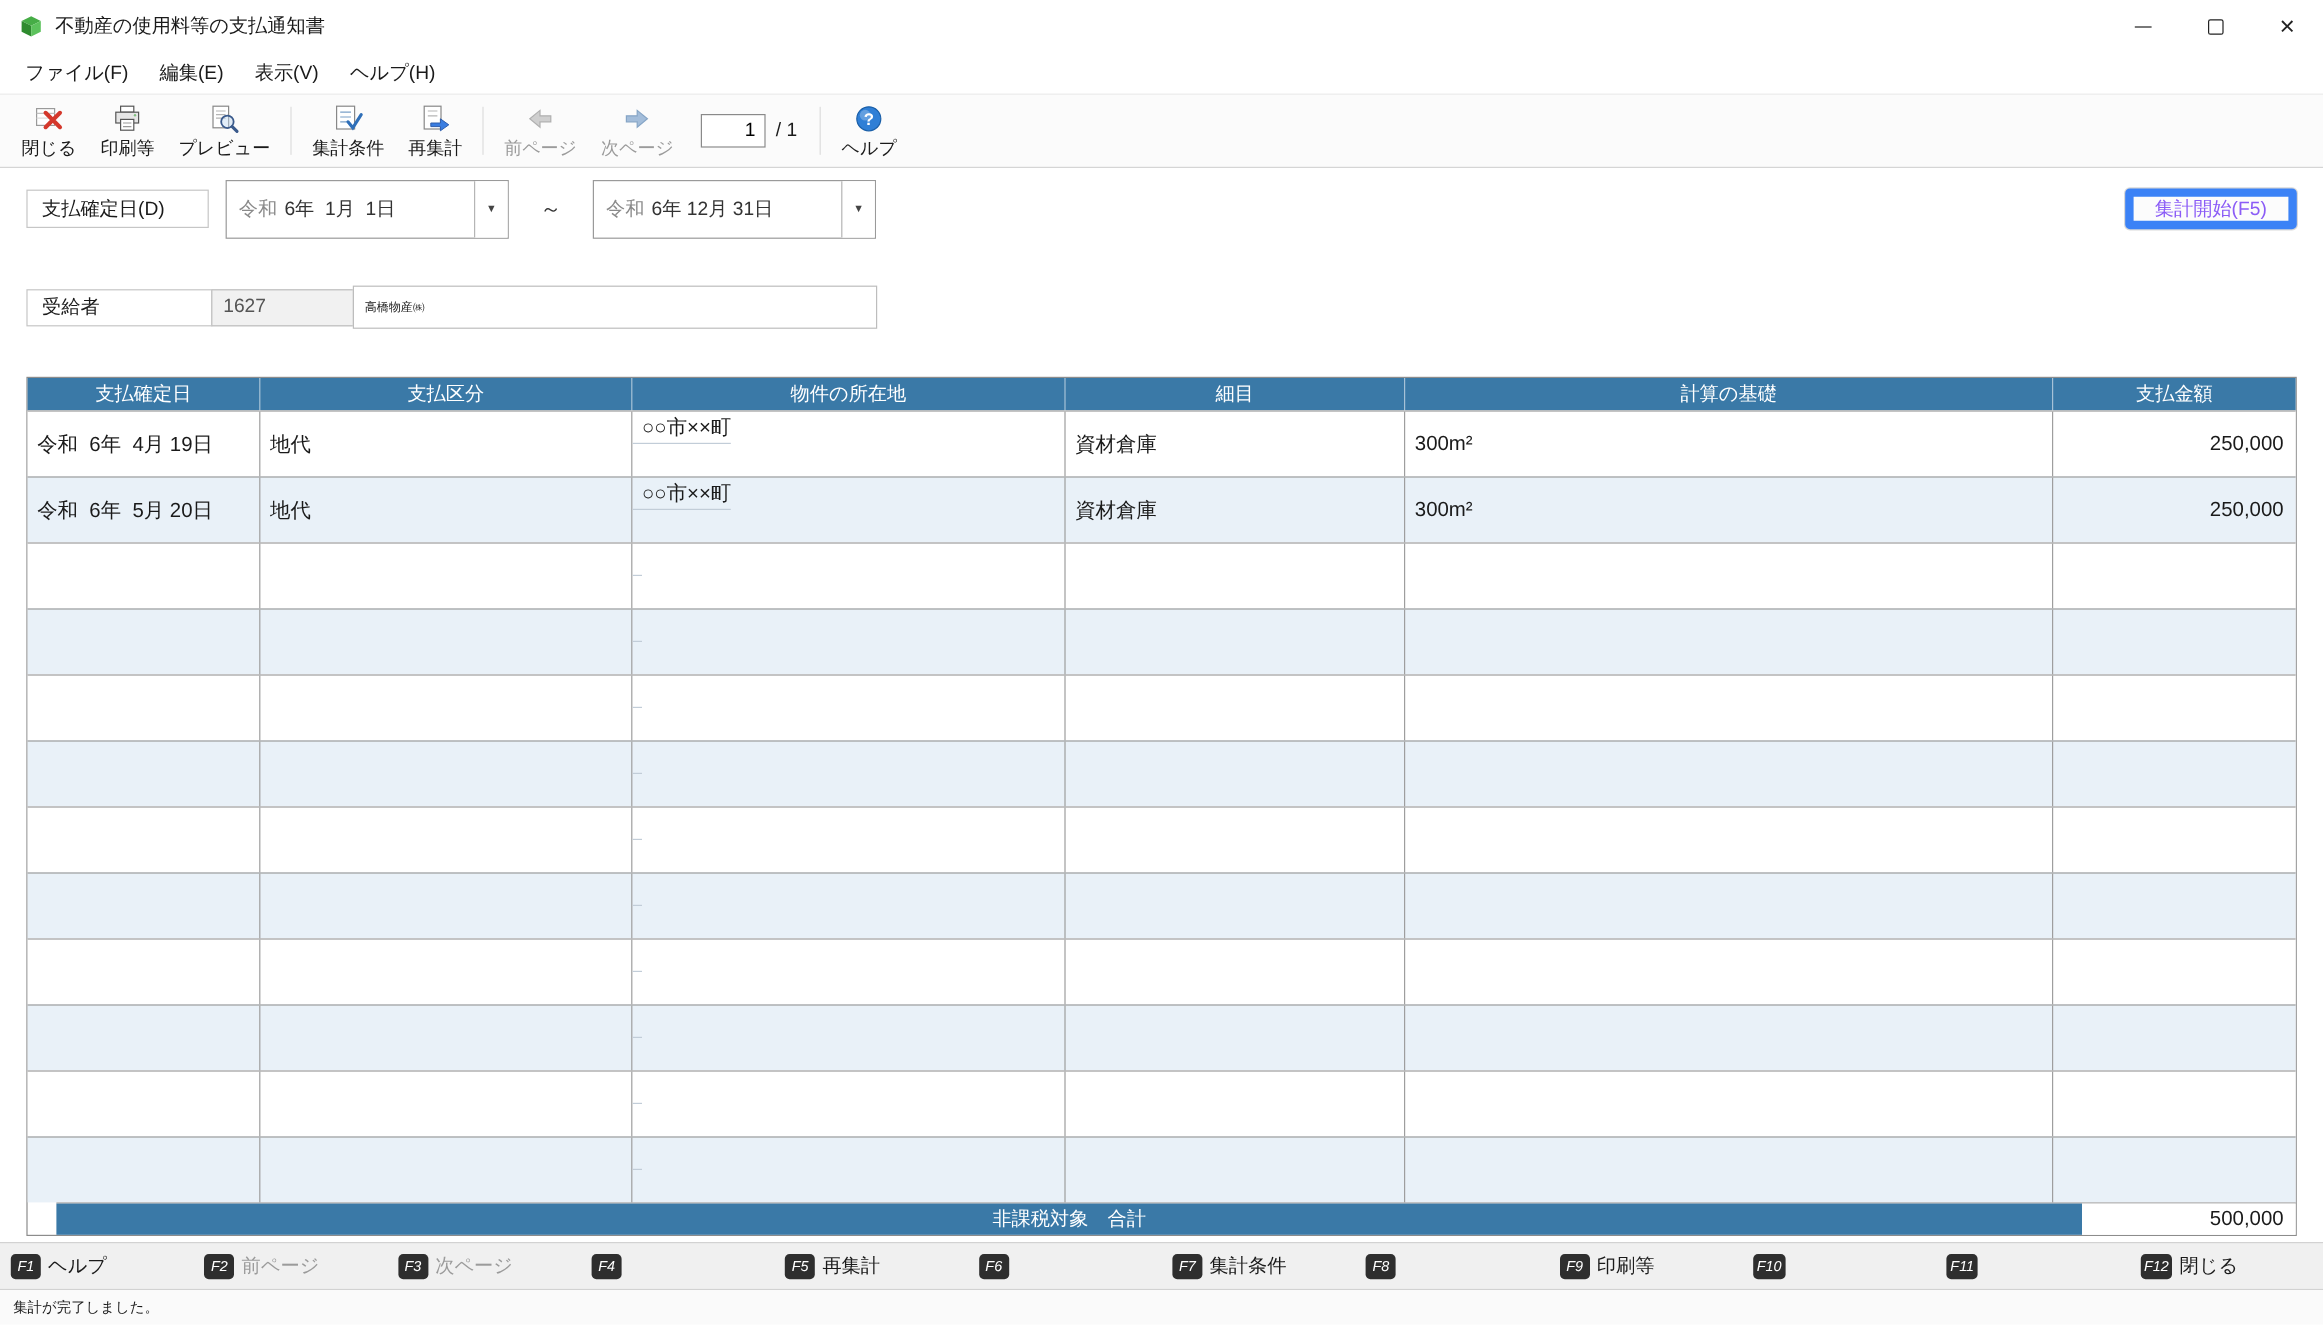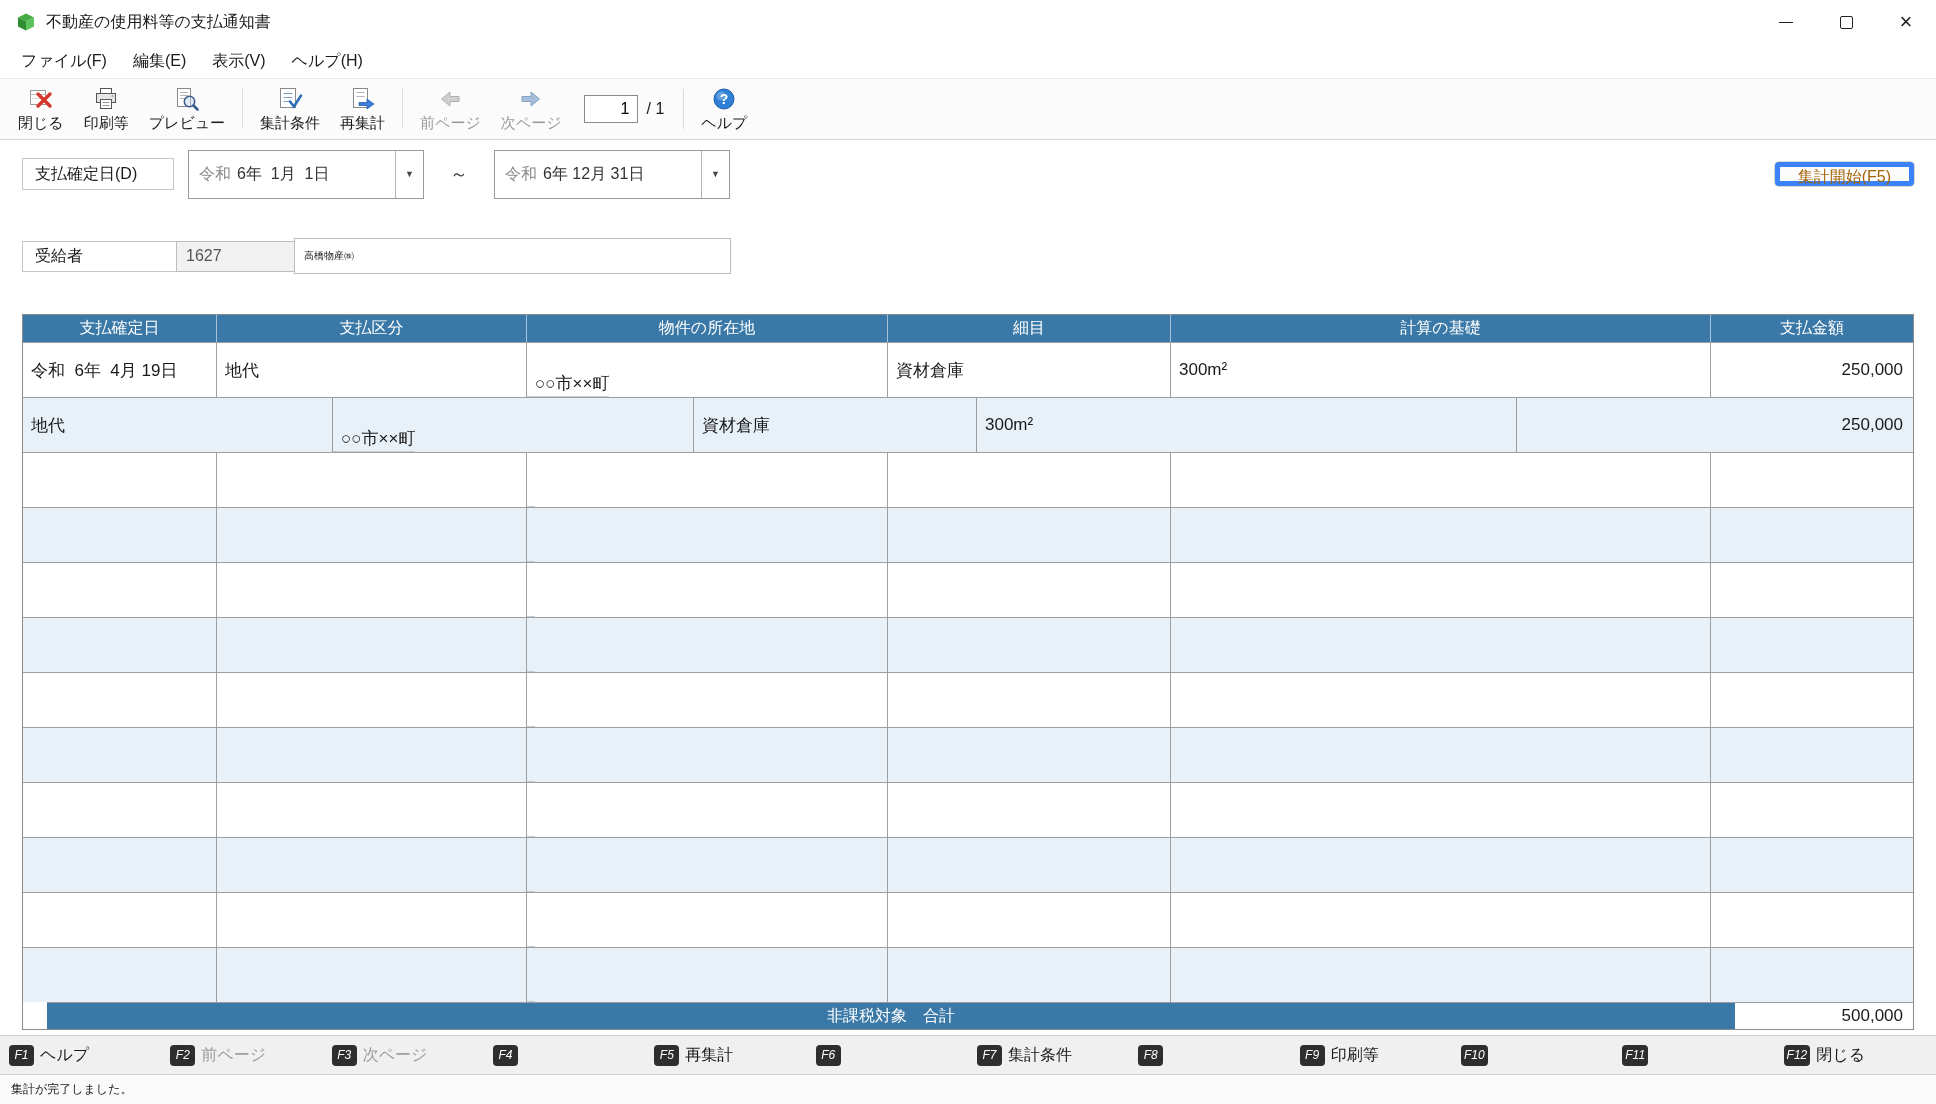--- a/index.html
+++ b/index.html
@@ -34,21 +34,21 @@
 
 
 .filter-row { display:flex; align-items:center; margin:16px 22px 0 22px; height:36px; }
 .label-box { border:1px solid #c6c6c6; background:#fff; height:32px; display:flex; align-items:center; padding:0 12px; font-size:16px; }
 .filter-label { width:152px; }
 .date-box { display:flex; align-items:stretch; border:1px solid #9a9a9a; background:#fff; height:49px; margin-left:14px; width:236px; }
 .date-text { display:flex; align-items:center; padding:0 10px; white-space:pre; font-size:16px; flex:1; color:#333; }
 .date-era { color:#8a8a8a; margin-right:6px; }
 .date-dd { width:28px; border-left:1px solid #b5b5b5; display:flex; align-items:center; justify-content:center; color:#444; font-size:9px; background:#fff; }
 .tilde { margin:0 12px 0 26px; font-size:18px; color:#333; }
-.start-btn { margin-left:auto; height:24px; padding:0 18px; background:#fcfcfc; border:5px solid #3b82f6; border-radius:4px; box-shadow:0 0 0 1px #d9d9d9; font-size:16px; font-family:inherit; color:#a16207; }
+.start-btn { margin-left:auto; height:34px; padding:0 18px; background:#fcfcfc; border:7px solid #3b82f6; border-radius:4px; box-shadow:0 0 0 1px #d9d9d9; font-size:16px; font-family:inherit; color:#8b5cf6; }
 
 
 .recipient-row { display:flex; align-items:center; margin:46px 22px 0 22px; }
 .recipient-label { width:155px; height:31px; }
 .recipient-code { width:119px; height:31px; border:1px solid #bdbdbd; margin-left:-1px; background:#f1f1f1; color:#555; display:flex; align-items:center; padding:0 9px; font-size:16px; }
 .recipient-name { width:437px; height:31px; border:1px solid #bdbdbd; margin-left:-1px; background:#fff; display:flex; align-items:center; padding:17px 9px; font-size:10px; }
 
 
 .grid { margin:40px 22px 0 22px; border:1px solid #8c8c8c; background:#fff; }
 .grid-header { display:flex; background:#3a79a7; color:#fff; height:27px; }
@@ -59,21 +59,21 @@
 .cell { border-right:1px solid #9e9e9e; display:flex; align-items:center; overflow:hidden; font-size:17px; }
 .cell:last-child { border-right:none; }
 .c0 { width:194px; }
 .c1 { width:310px; }
 .c2 { width:361px; }
 .c3 { width:283px; }
 .c4 { width:540px; }
 .c5 { flex:1; }
 .cell.c0 { padding-left:8px; white-space:pre; }
 .cell.c1, .cell.c3, .cell.c4 { padding-left:8px; }
-.cell.c2 { align-items:flex-end; padding:0; }
+.cell.c2 { align-items:flex-start; padding:0; }
 .cell.c5 { justify-content:flex-end; padding-right:10px; }
 .addr-half { height:50%; display:flex; align-items:center; padding-left:8px; }
 .addr-half.top { border-bottom:1px solid #c2cdd8; }
 .grid-footer { display:flex; height:27px; border-top:1px solid #9e9e9e;margin-left:24px; }
 .footer-bar { width:1688px; background:#3a79a7; color:#fff; display:flex; align-items:center; justify-content:center; font-size:16px; }
 .footer-total { flex:1; display:flex; align-items:center; justify-content:flex-end; padding-right:10px; background:#fff; font-size:17px; }
 
 
 .fkey-bar { position:absolute; left:0; right:0; bottom:30px; height:39px; background:#f0f0f0; border-top:1px solid #d2d2d2; display:flex; align-items:center; }
 .fkey { flex:1; display:flex; align-items:center; gap:6px; padding-left:9px; font-size:16px; height:100%; }
@@ -261,20 +261,21 @@
         <div class="cell c1">地代</div>
         <div class="cell c2">
           <div class="addr-half top">○○市××町</div>
           <div class="addr-half"></div>
         </div>
         <div class="cell c3">資材倉庫</div>
         <div class="cell c4">300m²</div>
         <div class="cell c5">250,000</div>
       </div>
       <div class="grid-row alt">
+        <div class="cell c0">令和  6年  5月 20日</div>
         <div class="cell c1">地代</div>
         <div class="cell c2">
           <div class="addr-half top">○○市××町</div>
           <div class="addr-half"></div>
         </div>
         <div class="cell c3">資材倉庫</div>
         <div class="cell c4">300m²</div>
         <div class="cell c5">250,000</div>
       </div>
       <div class="grid-row">

